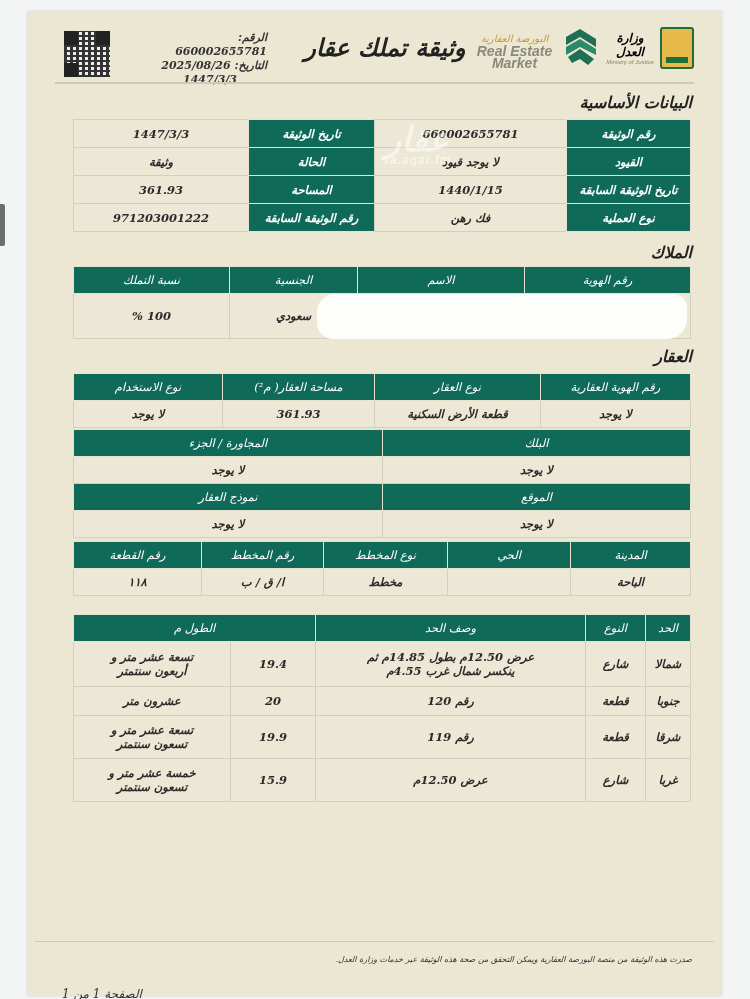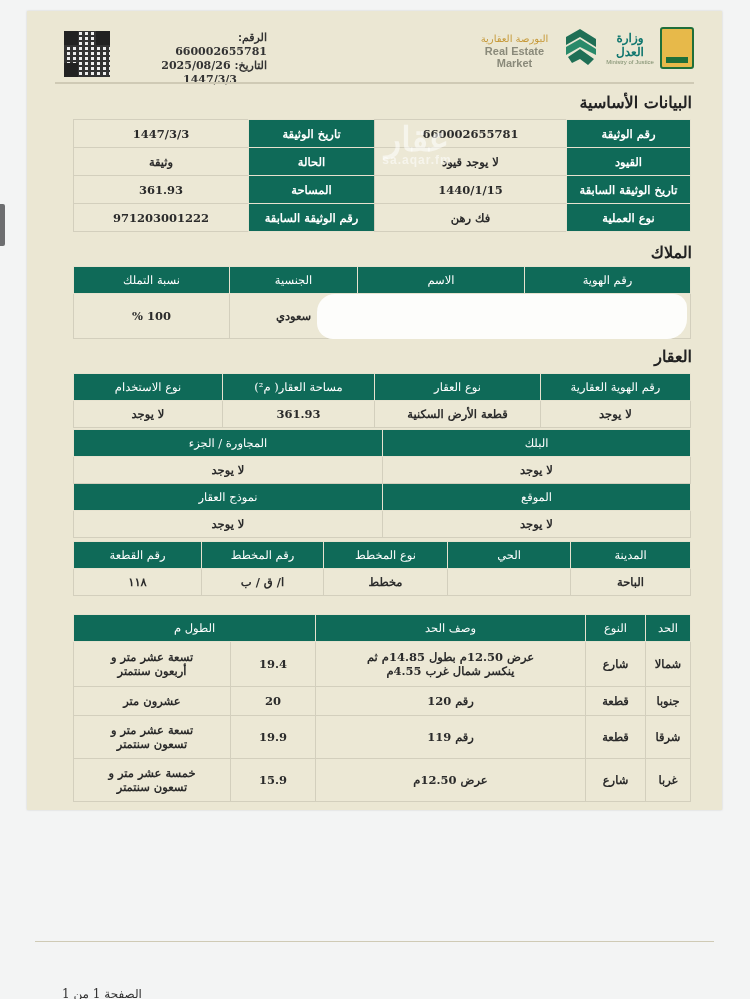--- a/index.html
+++ b/index.html
@@ -1,40 +1,40 @@
 <!DOCTYPE html>
 <html><head>
 <meta charset="utf-8">
 <style>
   html,body{margin:0;padding:0;}
   body{width:750px;height:999px;background:#f3f4f4;position:relative;overflow:hidden;
        font-family:"DejaVu Serif","Liberation Serif",serif;color:#2b2b2b;}
   .side-tab{position:absolute;left:0;top:204px;width:5px;height:42px;background:#6d6e70;border-radius:0 2px 2px 0;}
-  .paper{position:absolute;left:27px;top:11px;width:695px;height:799px;background:#ebe7d3;
-         box-shadow:0 0 2px rgba(0,0,0,0.15);}
+  .paper{position:absolute;left:27px;top:11px;width:695px;height:985px;background:#ebe7d3;
+         box-shadow:0 0 2px rgba(0,0,0,0.15);font-style:italic;}
   .hdr{position:absolute;left:0;top:0;width:695px;height:72px;}
   .hdr-line{position:absolute;left:28px;right:28px;top:71px;height:2px;background:#cfcab5;}
   .qr{position:absolute;left:37px;top:20px;width:46px;height:46px;
       background:
         linear-gradient(#222,#222) 0 0/14px 14px no-repeat,
         linear-gradient(#222,#222) 32px 0/14px 14px no-repeat,
         linear-gradient(#222,#222) 0 32px/14px 14px no-repeat,
         repeating-linear-gradient(90deg,#333 0 3px,transparent 3px 6px),
         repeating-linear-gradient(0deg,#333 0 2px,transparent 2px 5px);
       background-color:#eee;}
   .meta{position:absolute;left:120px;top:20px;width:120px;font-size:11px;font-weight:bold;line-height:14px;text-align:right;direction:rtl;color:#333;}
   .meta .r{display:block;}
   .meta .r3{padding-right:30px;}
   .doc-title{position:absolute;left:258px;top:22px;width:200px;text-align:center;font-size:24px;font-weight:bold;direction:rtl;color:#222;}
   .logo-rem{position:absolute;left:440px;top:22px;width:95px;text-align:center;line-height:12px;}
   .logo-rem .ar{display:block;font-size:10px;color:#c79a3a;direction:rtl;}
-  .logo-rem .en{display:block;font-size:11px;color:#8a8a7a;font-family:"Liberation Sans",sans-serif;font-weight:bold;}
+  .logo-rem .en{display:block;font-size:14px;color:#8a8a7a;font-family:"Liberation Sans",sans-serif;font-weight:bold;}
   .logo-mark{position:absolute;left:535px;top:16px;width:38px;height:40px;}
   .logo-moj{position:absolute;left:578px;top:20px;width:50px;text-align:center;}
-  .logo-moj .ar{display:block;font-size:12px;color:#0f766e;font-weight:bold;direction:rtl;}
+  .logo-moj .ar{display:block;font-size:12px;color:#000000;font-weight:bold;direction:rtl;}
   .logo-moj .en{display:block;font-size:6px;color:#7a8a6a;font-family:"Liberation Sans",sans-serif;}
   .emblem{position:absolute;left:633px;top:16px;width:30px;height:38px;background:#e7b94a;border:2px solid #1f6f3a;border-radius:3px;}
   .emblem:after{content:"";position:absolute;left:4px;right:4px;bottom:4px;height:6px;background:#1f6f3a;}
   .section-title{position:absolute;right:30px;font-size:16px;font-weight:bold;direction:rtl;color:#222;}
   table{border-collapse:collapse;position:absolute;direction:rtl;table-layout:fixed;}
   td,th{font-weight:bold;font-size:11.5px;text-align:center;vertical-align:middle;padding:0;}
   .g{background:#0f6a58;color:#fff;border:1px solid #e6e2cf;}
   .c{background:#ece8d5;color:#2b2b2b;border:1px solid #d3cfbd;}
   th.g{font-weight:normal;}
   .basic td{height:27px;}
@@ -53,20 +53,21 @@
 
 <div class="paper">
 
   <div class="hdr">
     <div class="qr"></div>
     <div class="meta">
       <span class="r"><span>الرقم:</span> <span>660002655781</span></span>
       <span class="r"><span>التاريخ:</span> <span>2025/08/26</span></span>
       <span class="r r3">1447/3/3</span>
     </div>
+    <div class="doc-title">وثيقة تملك عقار</div>
     <div class="logo-rem">
       <span class="ar">البورصة العقارية</span>
       <span class="en">Real Estate Market</span>
     </div>
     <svg class="logo-mark" viewBox="0 0 38 40">
       <path d="M4 10 L18 2 L34 12 L34 20 L18 10 L4 18 Z" fill="#1f6f55"></path>
       <path d="M4 20 L18 12 L34 22 L34 28 L18 20 L4 28 Z" fill="#2a8a6a"></path>
       <path d="M6 30 L18 22 L32 32 L26 38 L18 32 L10 36 Z" fill="#1f6f55"></path>
     </svg>
     <div class="logo-moj">
@@ -255,14 +256,15 @@
       <td class="c">غربا</td>
       <td class="c">شارع</td>
       <td class="c">عرض 12.50م</td>
       <td class="c">15.9</td>
       <td class="c" style="padding:0 30px;">خمسة عشر متر و تسعون سنتمتر</td>
     </tr>
   </tbody>
     </table>
 
   <div class="foot-line"></div>
+  <div class="foot-text">صدرت هذه الوثيقة من منصة البورصة العقارية ويمكن التحقق من صحة هذه الوثيقة عبر خدمات وزارة العدل.</div>
   <div class="foot-page">الصفحة 1 من 1</div>
 </div>
 
 </body></html>

